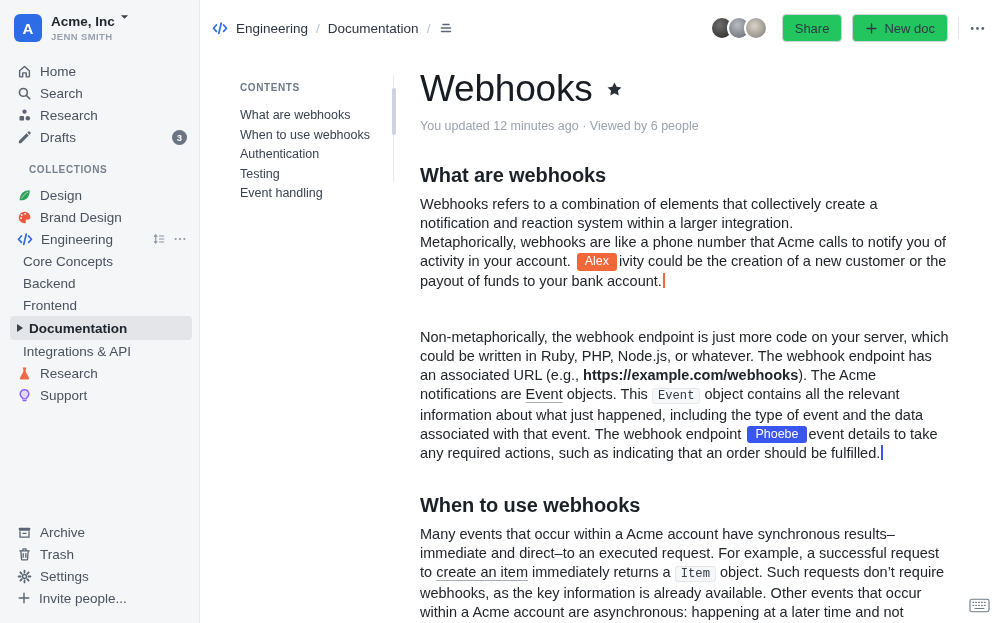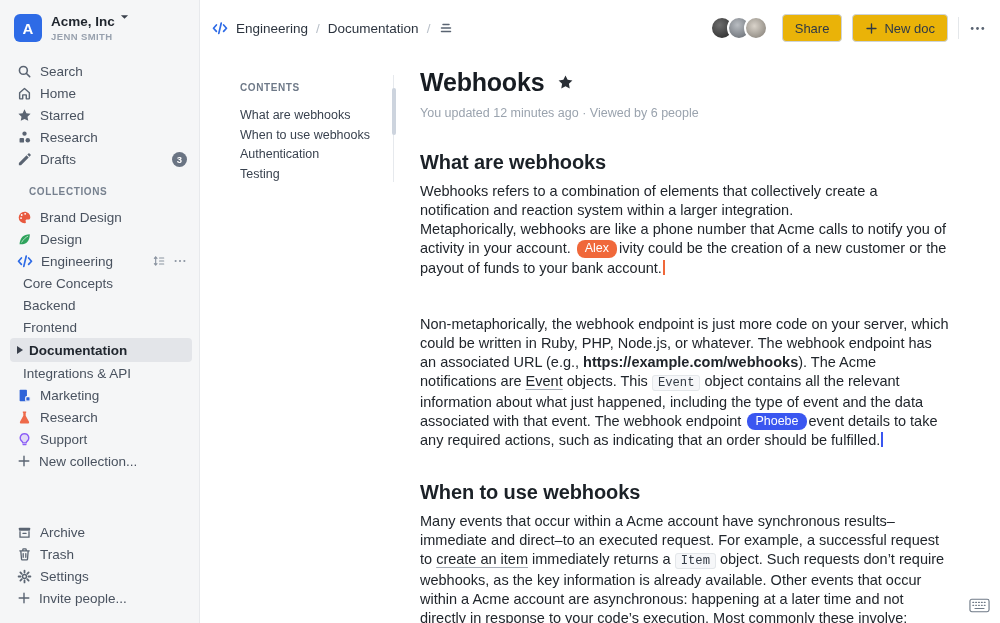--- a/index.html
+++ b/index.html
@@ -36,50 +36,50 @@
   .topbar{height:56px;display:flex;align-items:center;justify-content:space-between;padding:0 14px 0 12px}
   .crumbs{display:flex;align-items:center;gap:8px;font-size:13.5px;color:#2c343f;font-weight:500}
   .crumb-sep{color:#b9c0c9;font-weight:400}
   .actions{display:flex;align-items:center;gap:10px}
   .avatars{display:flex;margin-right:4px}
   .avatar{width:24px;height:24px;border-radius:50%;border:2px solid #fff;margin-left:-7px;flex:none}
   .avatar:first-child{margin-left:0}
   .a0{background:radial-gradient(circle at 38% 35%,#6e6e6e,#232323)}
   .a1{background:radial-gradient(circle at 42% 35%,#b9bdc2,#5f646b)}
   .a2{background:radial-gradient(circle at 42% 40%,#d9d3ca,#7d7870)}
-  .btn{height:28px;padding:6px 12px;border:1px solid #cdd3da;border-radius:4px;background:#eab308;
+  .btn{height:28px;padding:6px 12px;border:1px solid #cdd3da;border-radius:4px;background:#22c55e;
        font-size:13px;color:#2f3947;font-weight:500;display:flex;align-items:center;gap:6px;
        font-family:"Liberation Sans",sans-serif;cursor:pointer}
   .vdiv{width:1px;height:22px;background:#e4e7ea}
   .more-btn{color:#5b6573;background:none;border:none;cursor:pointer;display:flex;align-items:center}
 
   .content{position:absolute;top:56px;left:0;right:0;bottom:0}
 
   
   .toc{position:absolute;left:40px;top:26px;width:150px}
   .toc-label{font-size:10px;font-weight:700;letter-spacing:.6px;color:#6e7988;margin-bottom:13px}
   .toc-item{font-size:12.5px;line-height:19.5px;color:#39424f;cursor:pointer;white-space:nowrap}
   .toc-track{position:absolute;left:193px;top:19px;width:1px;height:107px;background:#e6e9ed}
   .toc-thumb{position:absolute;left:191.5px;top:32px;width:4px;height:47px;border-radius:2px;background:#cdd4de}
 
   
   .doc{position:absolute;left:220px;top:12px;width:530px}
   .doc-titlebar{display:flex;align-items:center;gap:13px}
-  .doc-title{font-size:25px;font-weight:700;color:#171c22;letter-spacing:-.2px}
+  .doc-title{font-size:37px;font-weight:400;color:#171c22;letter-spacing:-.2px}
   .title-star{color:#2a2f36;cursor:pointer}
   .doc-meta{font-size:12.5px;color:#9aa3ae;margin-top:9px}
   .doc-h2{font-size:20px;font-weight:700;color:#1b2127;margin:31px 0 8px;letter-spacing:-.1px}
   .para{font-size:14.5px;line-height:19px;color:#21262c;margin:0}
   .para.gap{margin-top:37px}
   .bold{font-weight:700}
   .doclink{text-decoration:underline;text-underline-offset:2.5px;text-decoration-color:#a6adb7;cursor:pointer}
   .code{font-family:"Liberation Mono",monospace;font-size:12.2px;background:#f6f7f9;
         border:1px solid #e4e7ea;border-radius:3px;padding:0 5px;color:#333b45;white-space:nowrap}
   .cursor-label{display:inline-block;color:#fff;font-size:12.5px;line-height:17.5px;padding:0 8px;
-                border-radius:8px;margin:0 2px;transform:translateY(-1px);font-weight:400}
+                border-radius:3px;margin:0 2px;transform:translateY(-1px);font-weight:400}
   .caret{display:inline-block;width:2px;height:15px;vertical-align:-2px;margin-left:1px}
   .kbd-corner{position:absolute;right:10px;bottom:10px;color:#6f7a87;background:none;border:none;cursor:pointer;line-height:0}
 </style>
 </head>
 <body>
 
 <div class="app">
 
   <div class="sidebar">
     <div class="ws">
@@ -93,42 +93,34 @@
               </svg>
           </span>
         </div>
         <div class="ws-user">JENN SMITH</div>
       </div>
     </div>
 
     <div id="nav">
         <div class="row">
           <span class="ic">
+            <svg width="15" height="15" viewBox="0 0 16 16" fill="none" stroke="currentColor" stroke-width="1.5" stroke-linejoin="round">
+              <path d="M2.8 7.2 8 2.7l5.2 4.5V13c0 .4-.3.7-.7.7H9.9V9.5H6.1v4.2H3.5c-.4 0-.7-.3-.7-.7z"></path>
+            </svg>
+          </span>
+          <span class="row-label">Home</span>
+        </div>
+        <div class="row">
+          <span class="ic">
             <svg width="15" height="15" viewBox="0 0 16 16" fill="none" stroke="currentColor" stroke-width="1.7">
               <circle cx="6.8" cy="6.8" r="4.2"></circle>
               <path d="m10.1 10.1 3.4 3.4" stroke-linecap="round"></path>
             </svg>
           </span>
           <span class="row-label">Search</span>
-        </div>
-        <div class="row">
-          <span class="ic">
-            <svg width="15" height="15" viewBox="0 0 16 16" fill="none" stroke="currentColor" stroke-width="1.5" stroke-linejoin="round">
-              <path d="M2.8 7.2 8 2.7l5.2 4.5V13c0 .4-.3.7-.7.7H9.9V9.5H6.1v4.2H3.5c-.4 0-.7-.3-.7-.7z"></path>
-            </svg>
-          </span>
-          <span class="row-label">Home</span>
-        </div>
-        <div class="row">
-          <span class="ic">
-            <svg width="15" height="15" viewBox="0 0 16 16" fill="currentColor">
-              <path d="M8 1.4l2 4.1 4.5.6-3.3 3.1.8 4.5L8 11.6l-4 2.1.8-4.5L1.5 6.1 6 5.5z"></path>
-            </svg>
-          </span>
-          <span class="row-label">Starred</span>
         </div>
         <div class="row">
           <span class="ic">
             <svg width="15" height="15" viewBox="0 0 16 16" fill="currentColor">
               <circle cx="8" cy="3.9" r="2.3"></circle>
               <rect x="2.7" y="8.6" width="4.8" height="4.8" rx="1"></rect>
               <rect x="9.1" y="8.6" width="4.8" height="4.8" rx="2.4"></rect>
             </svg>
           </span>
           <span class="row-label">Research</span>
@@ -139,41 +131,41 @@
               <path d="M2 11.7 10.2 3.5l2.3 2.3L4.3 14H2zM11 2.7l1.2-1.2c.3-.3.8-.3 1.1 0l1.2 1.2c.3.3.3.8 0 1.1L13.3 5z"></path>
             </svg>
           </span>
           <span class="row-label">Drafts</span>
           <span class="badge">3</span>
         </div>
       </div>
 
     <div class="sec">COLLECTIONS</div>
     <div id="collections">
+        <div class="row">
+          <span class="ic" style="color: rgb(47, 163, 92);">
+            <svg width="15" height="15" viewBox="0 0 16 16">
+              <path fill="#2fa35c" d="M13.7 2.3C6.8 2.5 3.2 5.8 2.7 13.1c7.3.6 10.8-3.5 11-10.8z"></path>
+              <path d="M4.8 11.2C6.8 7.8 9.4 5.6 11.8 4.4" stroke="#fff" stroke-width="1" fill="none" opacity=".65"></path>
+            </svg>
+          </span>
+          <span class="row-label">Design</span>
+        </div>
         <div class="row">
           <span class="ic" style="color: rgb(232, 89, 63);">
             <svg width="15" height="15" viewBox="0 0 16 16">
               <path fill="#e8593f" d="M8 1.8a6.2 6.2 0 1 0 0 12.4c1 0 1.5-.6 1.5-1.2 0-.6-.4-.9-.4-1.5 0-.8.7-1.4 1.5-1.4h1.5c1.3 0 2.1-.9 2.1-2.2C14.2 4.2 11.4 1.8 8 1.8z"></path>
               <circle cx="5" cy="5.3" r="1" fill="#fff"></circle>
               <circle cx="8.7" cy="4.1" r="1" fill="#fff"></circle>
               <circle cx="4.3" cy="8.6" r="1" fill="#fff"></circle>
             </svg>
           </span>
           <span class="row-label">Brand Design</span>
         </div>
         <div class="row">
-          <span class="ic" style="color: rgb(47, 163, 92);">
-            <svg width="15" height="15" viewBox="0 0 16 16">
-              <path fill="#2fa35c" d="M13.7 2.3C6.8 2.5 3.2 5.8 2.7 13.1c7.3.6 10.8-3.5 11-10.8z"></path>
-              <path d="M4.8 11.2C6.8 7.8 9.4 5.6 11.8 4.4" stroke="#fff" stroke-width="1" fill="none" opacity=".65"></path>
-            </svg>
-          </span>
-          <span class="row-label">Design</span>
-        </div>
-        <div class="row">
           <span class="ic" style="color: rgb(46, 107, 230);">
             <svg width="16" height="13" viewBox="0 0 16 13" fill="none" stroke="currentColor" stroke-width="1.7" stroke-linecap="round" stroke-linejoin="round">
               <path d="M4.4 3 1.5 6.2l2.9 3.2M11.6 3l2.9 3.2-2.9 3.2M9.2 1.2 6.8 11.4"></path>
             </svg>
           </span>
           <span class="row-label">Engineering</span>
           <span class="trailing">
             <span class="ic trail-ic">
               <svg width="14" height="14" viewBox="0 0 16 16" fill="none" stroke="currentColor" stroke-width="1.3" stroke-linecap="round">
                 <path d="M4.2 12.6V3.4M4.2 3.4 2.7 5M4.2 3.4 5.7 5M4.2 12.6l-1.5-1.6M4.2 12.6l1.5-1.6M8.6 4.6h4.8M8.6 8h4.8M8.6 11.4h4.8"></path>
@@ -202,52 +194,35 @@
             <svg width="6" height="8" viewBox="0 0 6 8" fill="#3a414c">
               <path d="M0 0l6 4-6 4z"></path>
             </svg>
           </span>
           <span class="row-label">Documentation</span>
         </div>
         <div class="row child">
           <span class="row-label">Integrations &amp; API</span>
         </div>
         <div class="row">
-          <span class="ic" style="color: rgb(46, 99, 216);">
-            <svg width="15" height="15" viewBox="0 0 16 16">
-              <path fill="#2e63d8" d="M3.6 1.8h6.2c.5 0 .8.3.8.8v10.8c0 .5-.3.8-.8.8H3.6c-.5 0-.8-.3-.8-.8V2.6c0-.5.3-.8.8-.8z"></path>
-              <rect x="9.3" y="9.3" width="4.7" height="4.7" rx="1" fill="#2e63d8" stroke="#f5f6f7" stroke-width="1.3"></rect>
-            </svg>
-          </span>
-          <span class="row-label">Marketing</span>
-        </div>
-        <div class="row">
           <span class="ic" style="color: rgb(238, 106, 74);">
             <svg width="15" height="15" viewBox="0 0 16 16">
               <path fill="#ee6a4a" d="M6.2 1.5h3.6v1.3l-.5.3v3l3.5 6.3c.5.9-.2 2.1-1.2 2.1H4.4c-1 0-1.7-1.2-1.2-2.1l3.5-6.3v-3l-.5-.3z"></path>
             </svg>
           </span>
           <span class="row-label">Research</span>
         </div>
         <div class="row">
           <span class="ic" style="color: rgb(139, 92, 246);">
             <svg width="15" height="15" viewBox="0 0 16 16" fill="none" stroke="#8b5cf6" stroke-width="1.4">
               <path d="M8 1.7a4.6 4.6 0 0 1 2.7 8.3c-.5.4-.9 1-.9 1.6H6.2c0-.6-.4-1.2-.9-1.6A4.6 4.6 0 0 1 8 1.7z" fill="#8b5cf6" fill-opacity=".18"></path>
               <path d="M6.4 13.4h3.2" stroke-linecap="round"></path>
             </svg>
           </span>
           <span class="row-label">Support</span>
-        </div>
-        <div class="row">
-          <span class="ic">
-            <svg width="14" height="14" viewBox="0 0 16 16" fill="none" stroke="currentColor" stroke-width="1.6" stroke-linecap="round">
-              <path d="M8 2.5v11M2.5 8h11"></path>
-            </svg>
-          </span>
-          <span class="row-label">New collection...</span>
         </div>
       </div>
 
     <div class="sidebar-footer" id="sidebar-footer">
         <div class="row">
           <span class="ic">
             <svg width="15" height="15" viewBox="0 0 16 16" fill="none" stroke="currentColor" stroke-width="1.4">
               <rect x="2" y="2.8" width="12" height="3.2" rx="0.7" fill="currentColor" stroke="none"></rect>
               <path d="M3.2 6.6V13h9.6V6.6"></path>
               <path d="M6.4 9h3.2" stroke-linecap="round"></path>
@@ -334,20 +309,21 @@
 
     <div class="content">
 
       <div class="toc">
         <div class="toc-label">CONTENTS</div>
         <div id="toc-list">
             <div class="toc-item">What are webhooks</div>
             <div class="toc-item">When to use webhooks</div>
             <div class="toc-item">Authentication</div>
             <div class="toc-item">Testing</div>
+            <div class="toc-item">Event handling</div>
           </div>
       </div>
       <div class="toc-track"></div>
       <div class="toc-thumb"></div>
 
       <div class="doc">
         <div class="doc-titlebar">
           <span class="doc-title">Webhooks</span>
           <span class="ic title-star">
             <svg width="17" height="17" viewBox="0 0 16 16" fill="currentColor">

